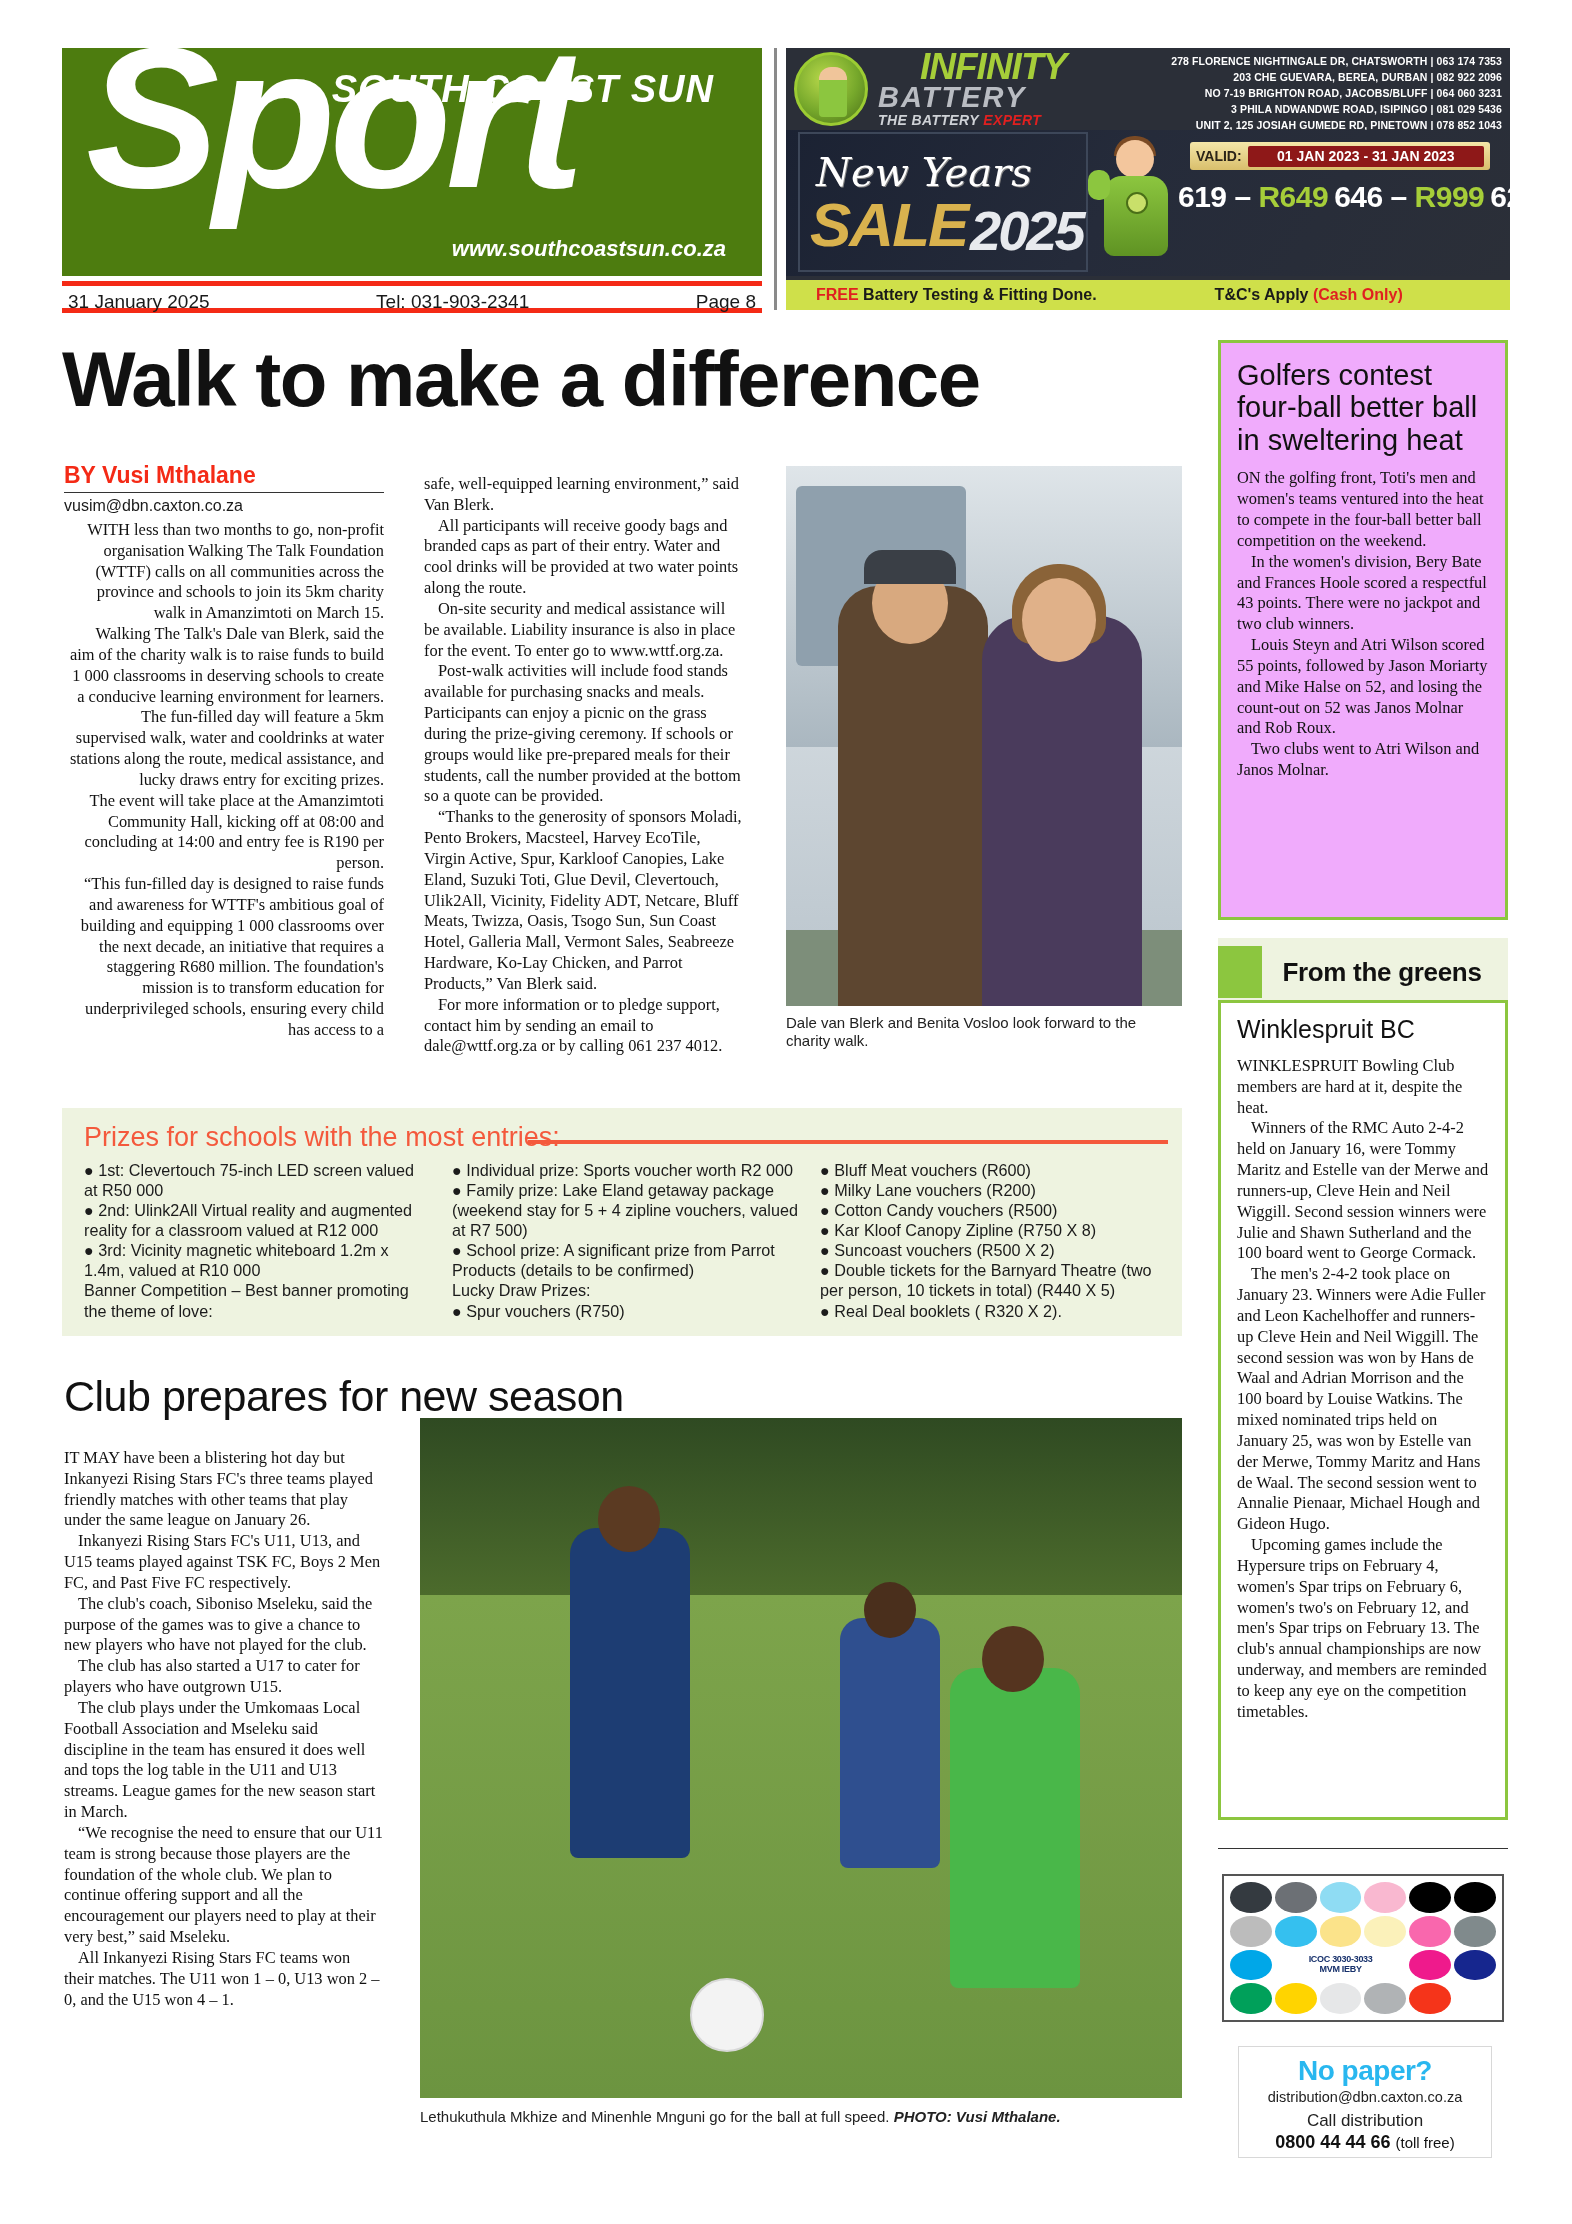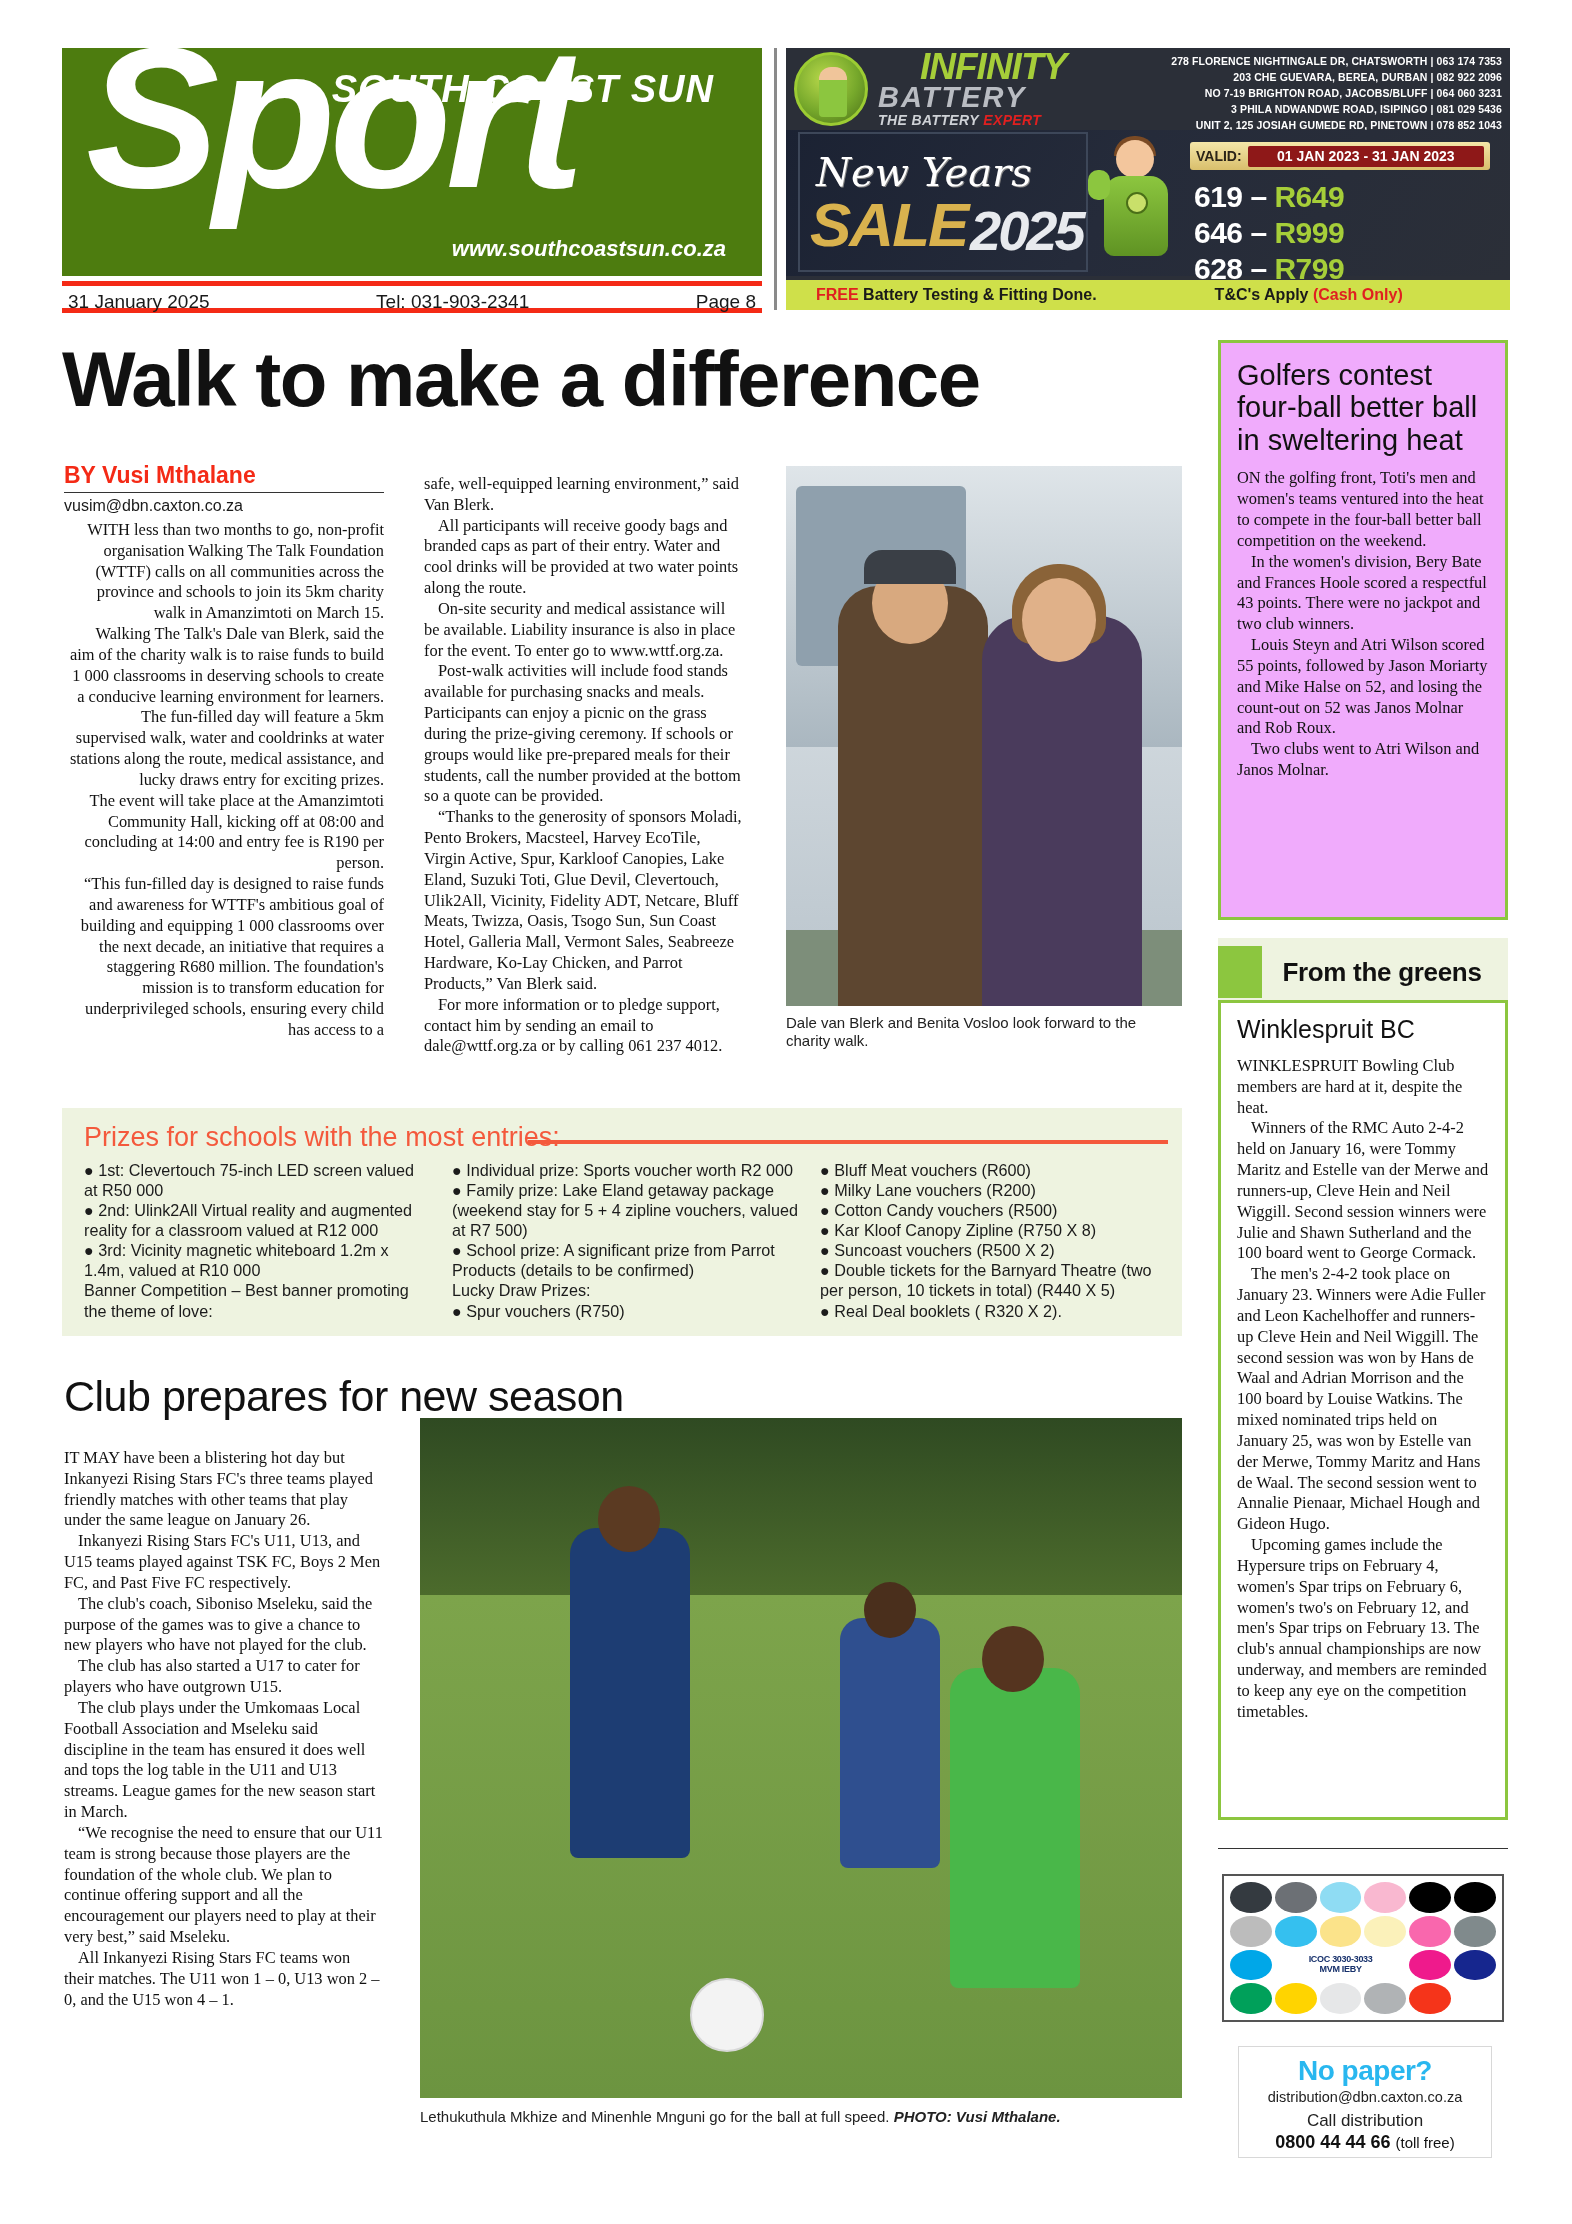--- a/index.html
+++ b/index.html
@@ -113,22 +113,22 @@
     position: absolute; left: 404px; top: 12px; width: 300px; height: 28px;
     background: linear-gradient(#f4e6a8, #d9bf6c); border-radius: 3px;
     display: flex; align-items: center; padding: 0 6px;
   }
   .ad-valid-label { font-size: 14px; font-weight: bold; color: #2b2418; margin-right: 6px; }
   .ad-valid-dates {
     flex: 1; background: #8e1818; color: #ffffff; font-size: 14px; font-weight: bold;
     text-align: center; line-height: 21px; height: 21px; border-radius: 2px;
   }
   .ad-prices {
-    position: absolute; left: 408px; top: 50px; width: 310px;
-    display: grid; grid-template-columns: 1fr; row-gap: 2px; column-gap: 6px;
+    position: absolute; left: 392px; top: 50px; width: 310px;
+    display: grid; grid-template-columns: 1fr 1fr 1fr 1fr; row-gap: 2px; column-gap: 6px;
   }
   .ad-price { font-size: 30px; font-weight: bold; color: #ffffff; white-space: nowrap; letter-spacing: -.5px; }
   .ad-price b { color: #a6ce39; font-weight: bold; }
 
   .ad-bottom {
     position: absolute; left: 0; bottom: 0; width: 724px; height: 30px;
     background: #cfe04a; display: flex; align-items: center;
   }
   .ad-free { font-size: 16px; font-weight: bold; color: #1a1a1a; margin-left: 30px; }
   .ad-free b { color: #e02020; }

